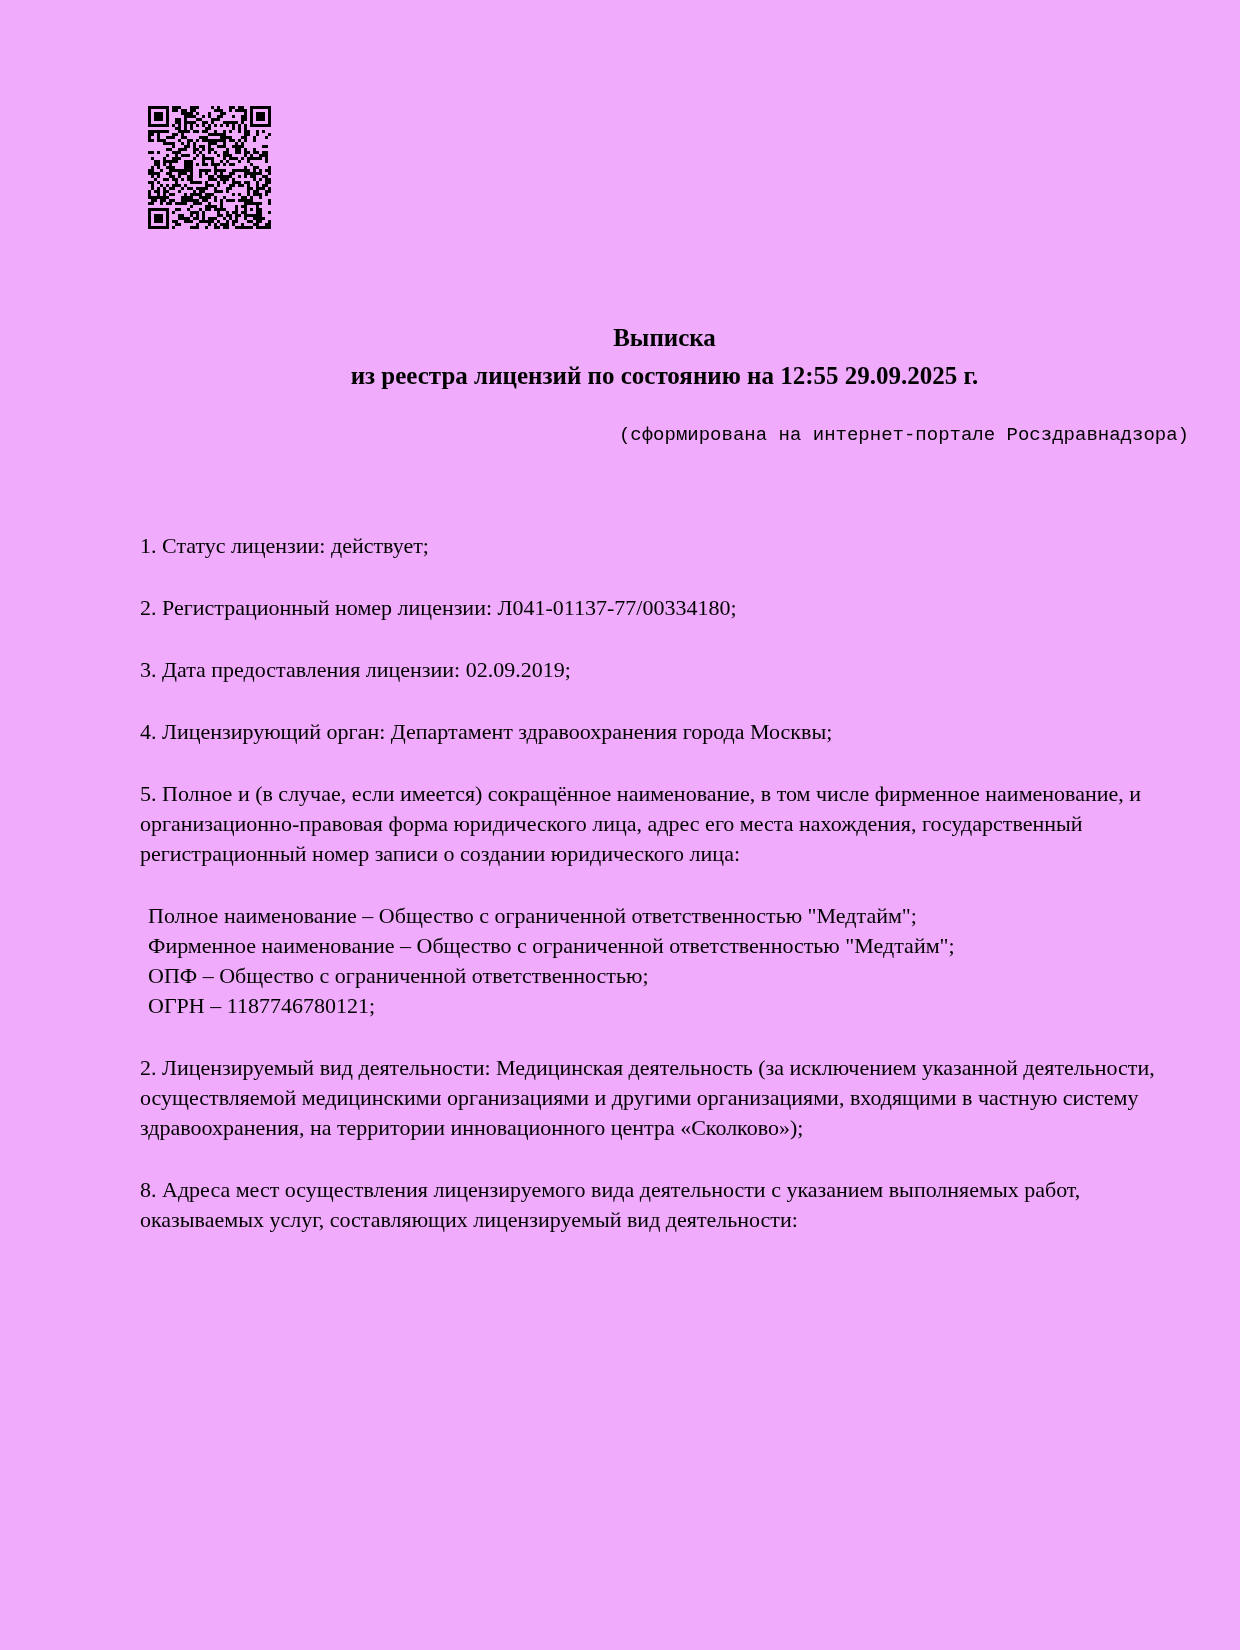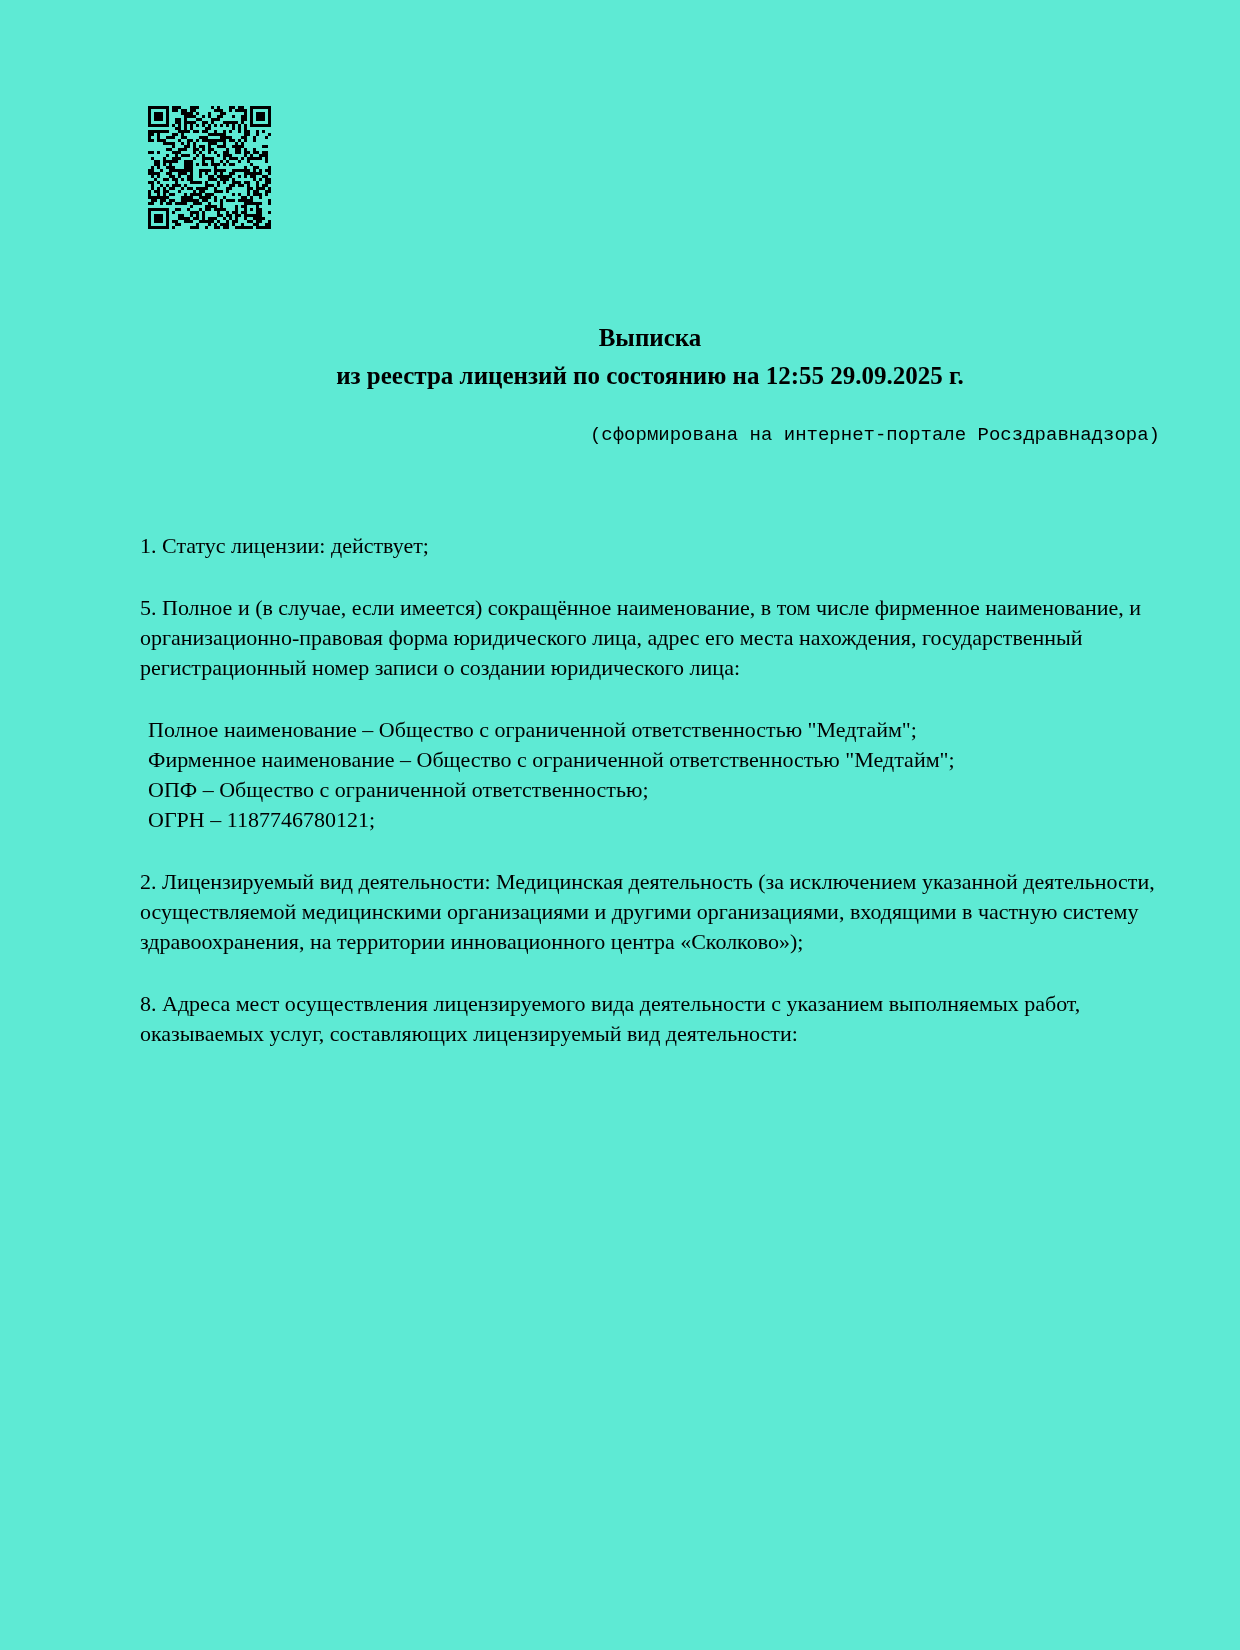--- a/index.html
+++ b/index.html
@@ -1,22 +1,22 @@
 <!DOCTYPE html>
 <html lang="ru"><head>
 <meta charset="utf-8">
 <style>
   html, body { margin: 0; padding: 0; background: #ffffff; }
   .page {
     position: relative;
     width: 1240px;
     height: 1650px;
-    background: #5eead4;
+    background: #f0abfc;
     box-sizing: border-box;
-    padding: 106px 80px 0 140px;
+    padding: 106px 51px 0 140px;
     font-family: "Liberation Serif", serif;
     color: #000000;
     overflow: hidden;
   }
   .qr {
     width: 123px;
     height: 123px;
     margin: 0 0 90px 8px;
   }
   .qr svg { display: block; width: 123px; height: 123px; }
@@ -860,20 +860,23 @@
 
   <div class="title">
     <div>Выписка</div>
     <div>из реестра лицензий по состоянию на 12:55 29.09.2025 г.</div>
   </div>
 
   <div class="note">(сформирована на интернет-портале Росздравнадзора)</div>
 
   <div class="body">
     <p class="para">1. Статус лицензии: действует;</p>
+    <p class="para">2. Регистрационный номер лицензии: Л041-01137-77/00334180;</p>
+    <p class="para">3. Дата предоставления лицензии: 02.09.2019;</p>
+    <p class="para">4. Лицензирующий орган: Департамент здравоохранения города Москвы;</p>
     <p class="para">5. Полное и (в случае, если имеется) сокращённое наименование, в том числе фирменное наименование, и организационно-правовая форма юридического лица, адрес его места нахождения, государственный регистрационный номер записи о создании юридического лица:</p>
 
     <div class="company-block">
       <div>Полное наименование – Общество с ограниченной ответственностью "Медтайм";</div>
       <div>Фирменное наименование – Общество с ограниченной ответственностью "Медтайм";</div>
       <div>ОПФ – Общество с ограниченной ответственностью;</div>
       <div>ОГРН – 1187746780121;</div>
     </div>
 
     <p class="para">2. Лицензируемый вид деятельности: Медицинская деятельность (за исключением указанной деятельности, осуществляемой медицинскими организациями и другими организациями, входящими в частную систему здравоохранения, на территории инновационного центра «Сколково»);</p>

